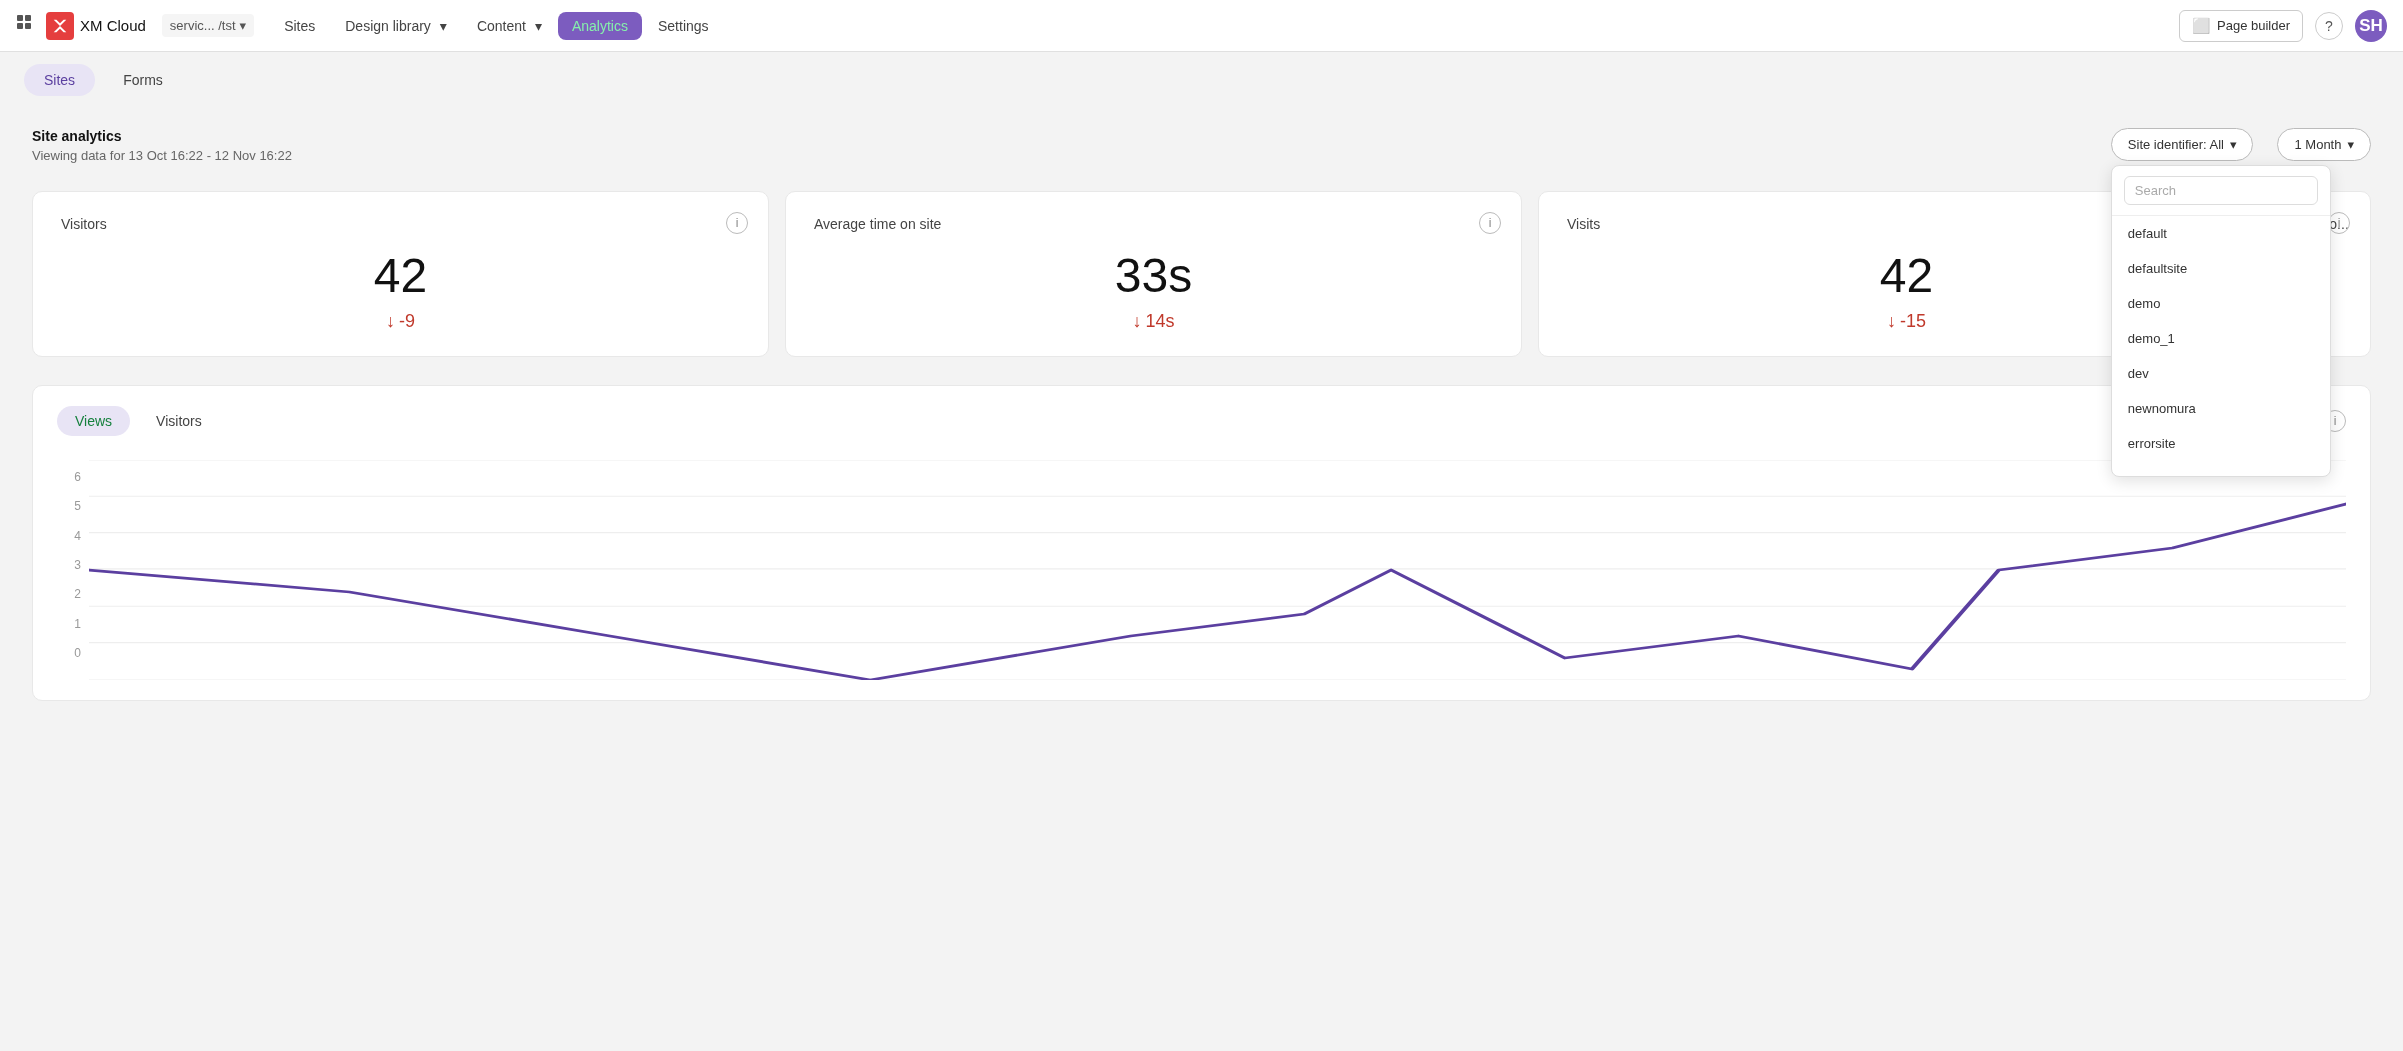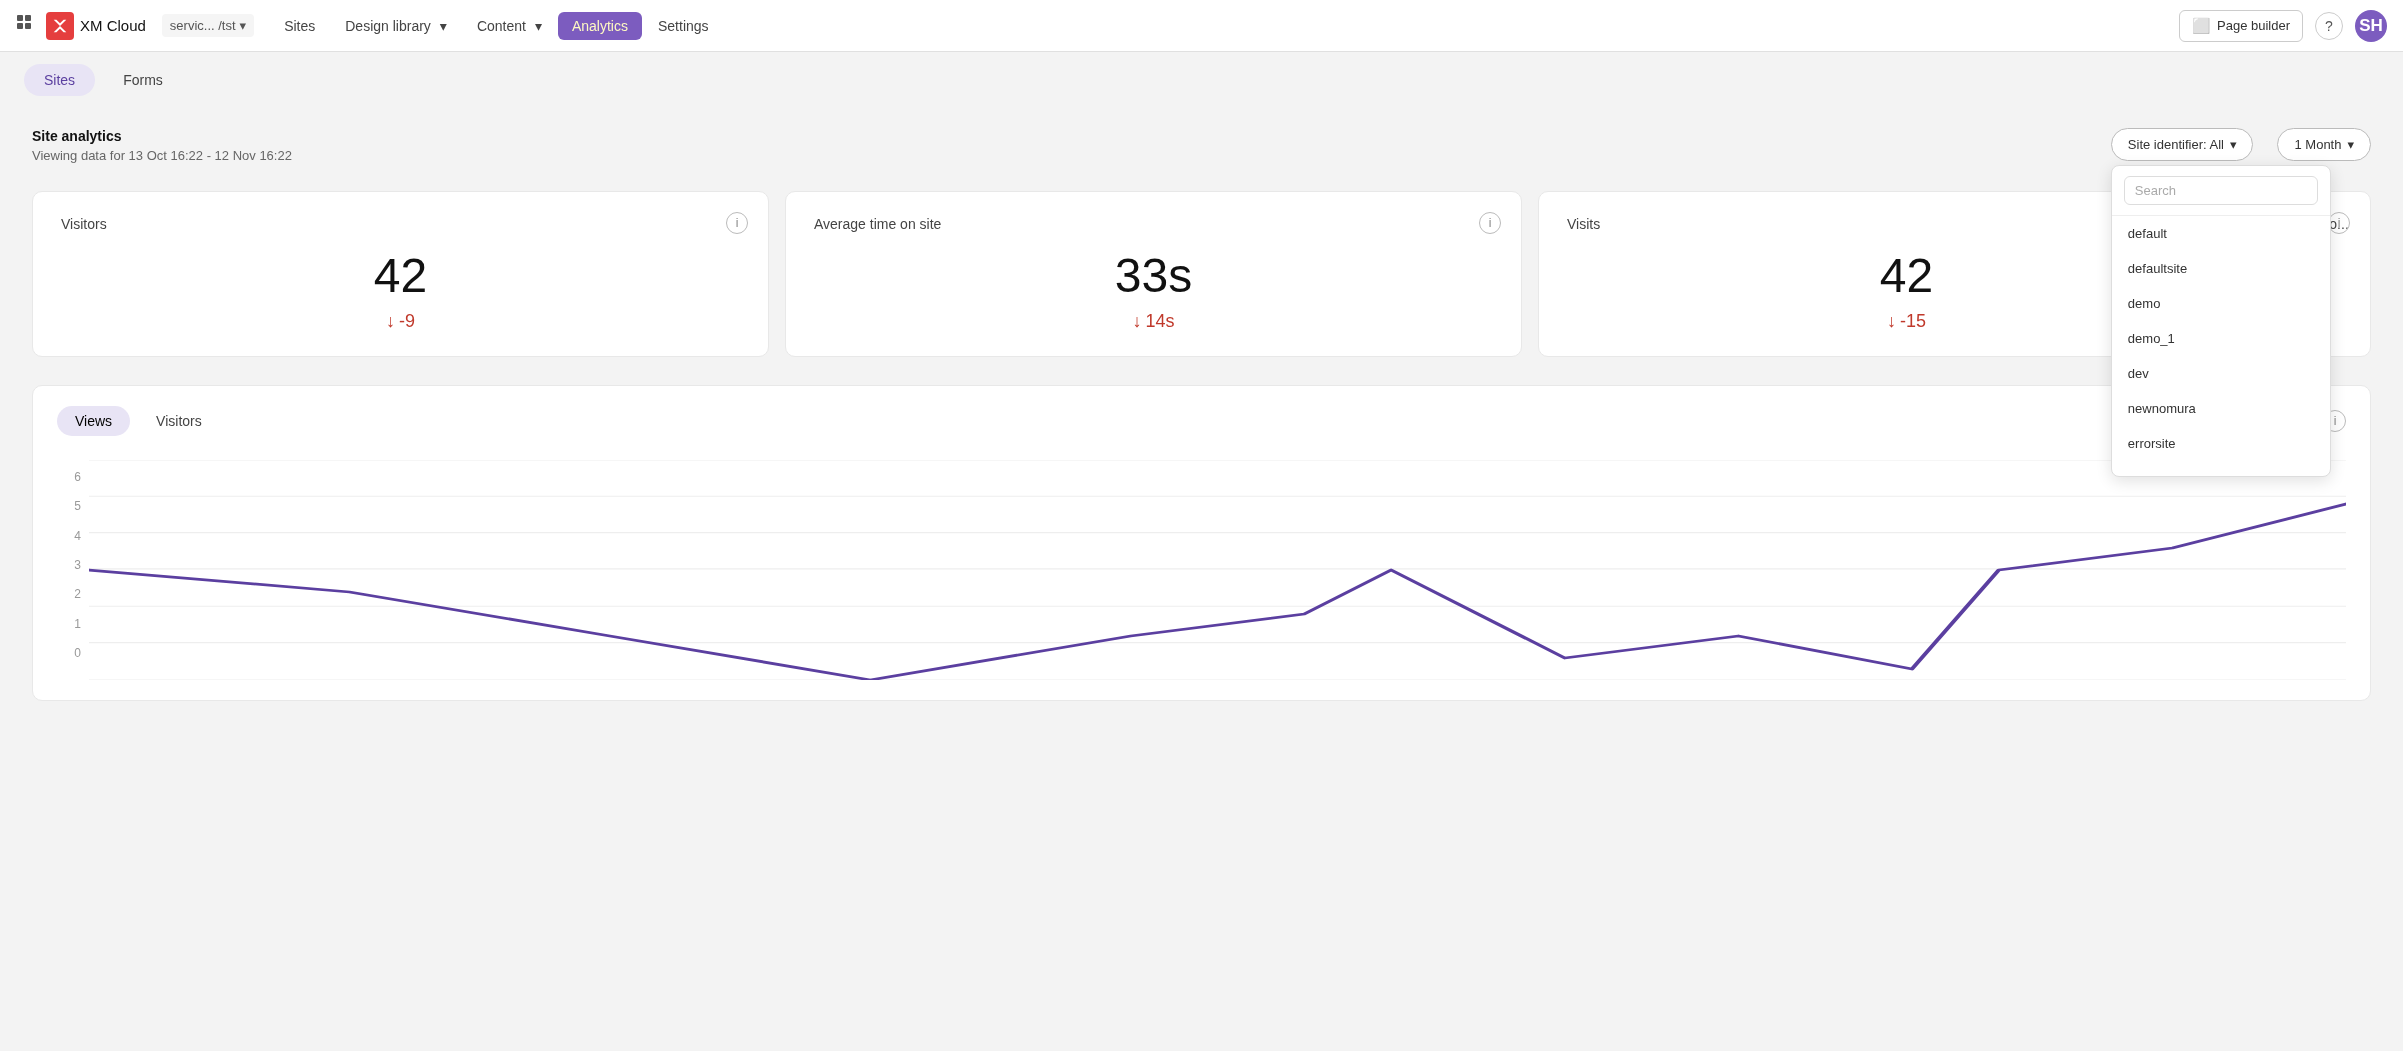--- a/index.html
+++ b/index.html
@@ -18,21 +18,21 @@
       z-index: 10;
     }
     .topnav-grid-icon { color: #555; margin-right: 4px; cursor: pointer; font-size: 18px; }
     .topnav-logo { display: flex; align-items: center; gap: 6px; margin-right: 8px; }
     .topnav-logo-icon { width: 28px; height: 28px; background: #e53e3e; border-radius: 4px; display: flex; align-items: center; justify-content: center; }
     .topnav-logo-icon svg { width: 18px; height: 18px; fill: white; }
     .topnav-brand { font-weight: 400; font-size: 15px; color: #111; }
     .topnav-service { display: flex; align-items: center; gap: 4px; color: #555; font-size: 13px; background: #f5f5f5; border-radius: 4px; padding: 4px 8px; cursor: pointer; margin-right: 8px; }
     .topnav-nav { display: flex; align-items: center; gap: 2px; flex: 1; }
     .nav-item { padding: 6px 14px; border-radius: 6px; color: #444; cursor: pointer; font-size: 14px; white-space: nowrap; }
-    .nav-item.active { background: #7c5cbf; color: #fef9c3; }
+    .nav-item.active { background: #7c5cbf; color: #86efac; border-radius: 8px; }
     .nav-item-with-arrow { display: flex; align-items: center; gap: 9px; }
     .topnav-right { display: flex; align-items: center; gap: 12px; margin-left: auto; }
     .page-builder-btn { display: flex; align-items: center; gap: 6px; border: 1px solid #ccc; border-radius: 6px; padding: 6px 12px; cursor: pointer; font-size: 13px; color: #333; background: #fff; }
     .help-icon { width: 28px; height: 28px; border-radius: 50%; border: 1px solid #ccc; display: flex; align-items: center; justify-content: center; cursor: pointer; color: #555; font-size: 14px; }
     .avatar { width: 32px; height: 32px; border-radius: 50%; background: #7c5cbf; color: #fff; display: flex; align-items: center; justify-content: center; font-size: 17px; font-weight: 600; cursor: pointer; }
 
     
     .subtabs { background: #f3f3f3; padding: 12px 24px 0; display: flex; gap: 8px; border-bottom: none; }
     .subtab { padding: 8px 20px; border-radius: 20px; cursor: pointer; font-size: 14px; color: #444; background: transparent; }
     .subtab.active { background: #e8e4f5; color: #5b3fa0; font-weight: 500; }
@@ -102,21 +102,21 @@
     }
     .metric-label { font-size: 14px; color: #444; margin-bottom: 0; display: flex; align-items: center; gap: 8px; }
     .metric-value { font-size: 48px; font-weight: 300; color: #111; text-align: center; margin: 16px 0 8px; }
     .metric-change { text-align: center; color: #c0392b; font-size: 18px; display: flex; align-items: center; justify-content: center; gap: 4px; }
     .metric-info-icon { position: absolute; top: 20px; right: 20px; width: 22px; height: 22px; border: 1px solid #bbb; border-radius: 50%; display: flex; align-items: center; justify-content: center; font-size: 12px; color: #888; cursor: pointer; }
 
     
     .chart-section { background: #fff; border-radius: 10px; padding: 20px 24px; border: 1px solid #e8e8e8; }
     .chart-tabs { display: flex; gap: 8px; margin-bottom: 24px; align-items: center; }
     .chart-tab { padding: 7px 18px; border-radius: 20px; cursor: pointer; font-size: 14px; color: #444; background: transparent; }
-    .chart-tab.active { background: #e8e4f5; color: #000000; font-weight: 500; }
+    .chart-tab.active { background: #e8e4f5; color: #15803d; font-weight: 500; }
     .chart-info-icon { margin-left: auto; width: 22px; height: 22px; border: 1px solid #bbb; border-radius: 50%; display: flex; align-items: center; justify-content: center; font-size: 12px; color: #888; cursor: pointer; }
 
     
     .chart-container { position: relative; height: 220px; }
 
     
     .dropdown-list::-webkit-scrollbar { width: 6px; }
     .dropdown-list::-webkit-scrollbar-track { background: #f5f5f5; }
     .dropdown-list::-webkit-scrollbar-thumb { background: #ccc; border-radius: 3px; }
   </style>

